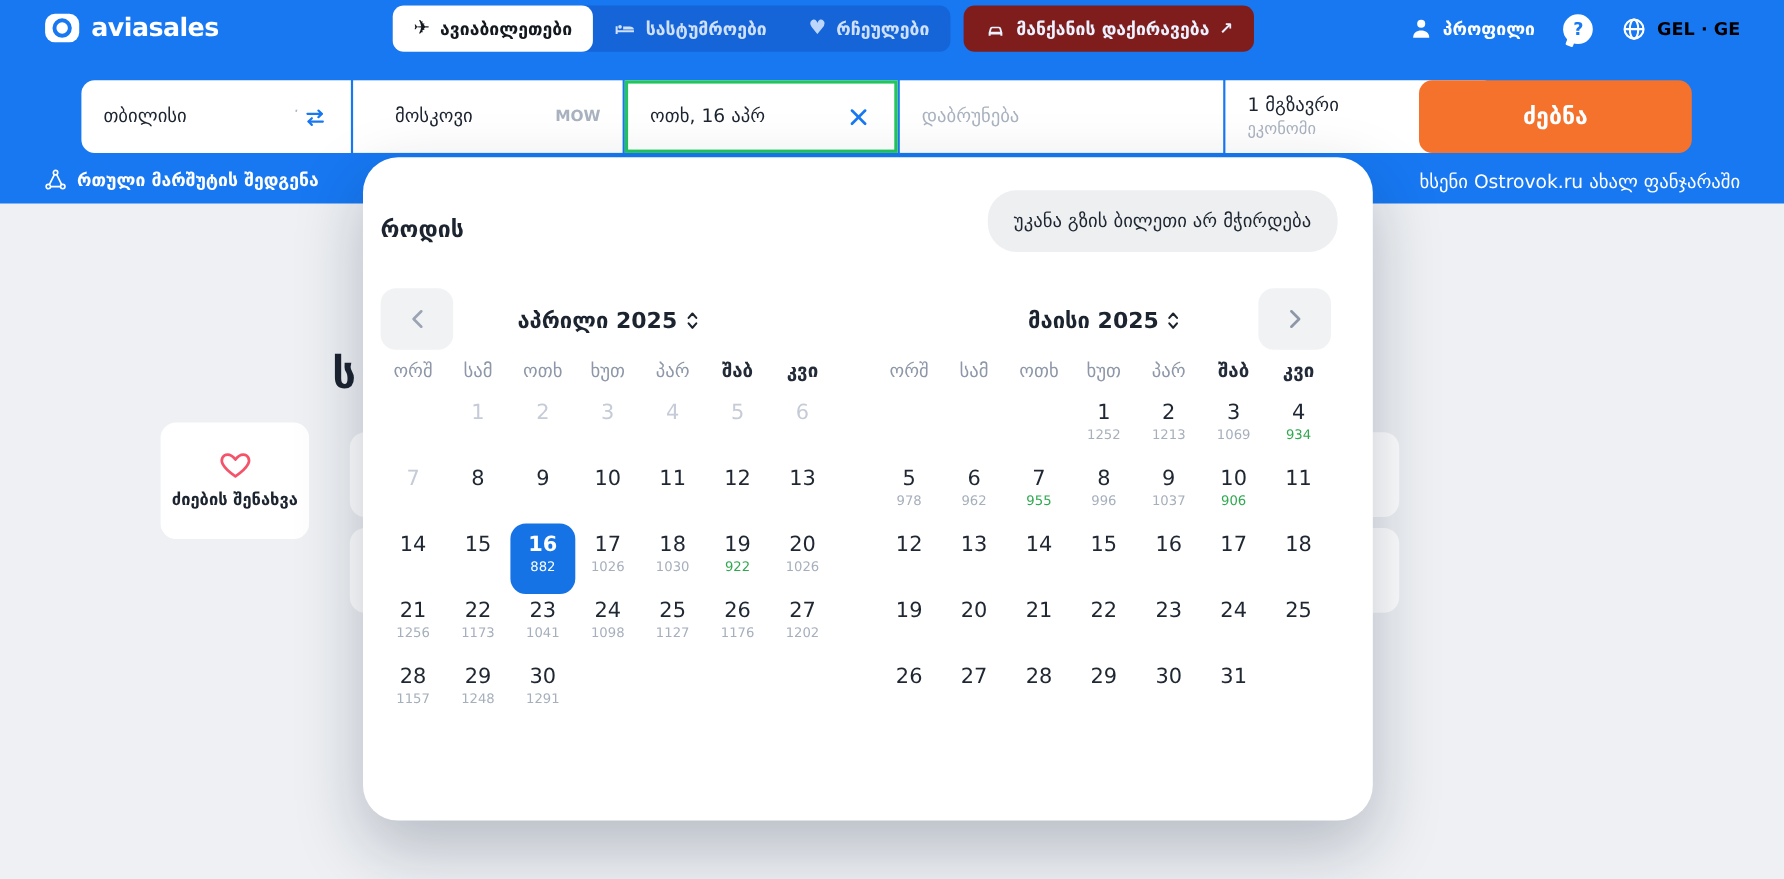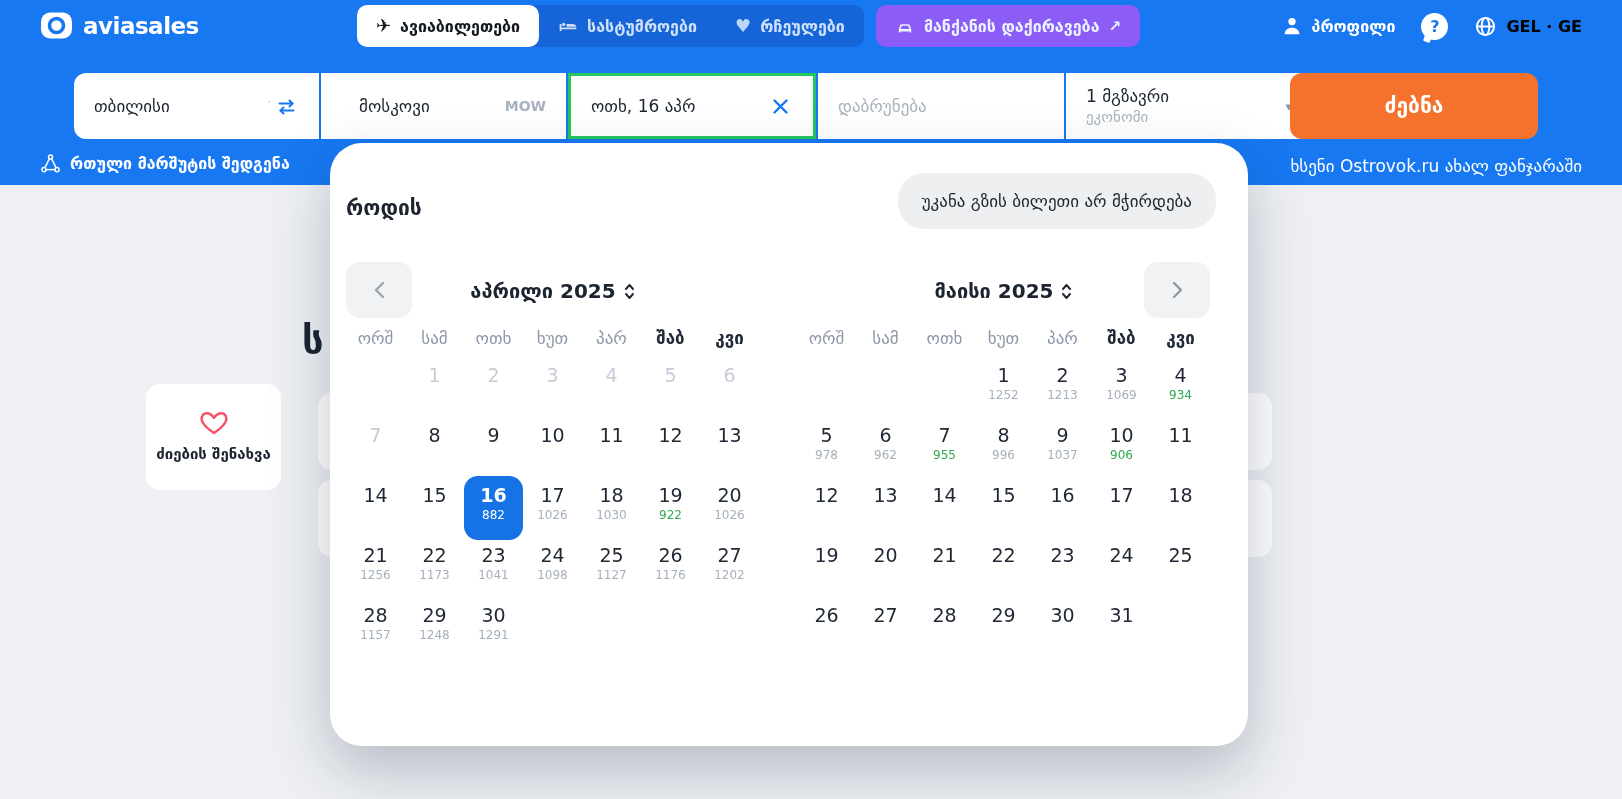--- a/index.html
+++ b/index.html
@@ -12,37 +12,37 @@
   
   .topbar{position:absolute;top:0;left:0;width:1622px;height:185px;background:#1778f2;}
   .header-row{position:absolute;top:0;left:0;right:0;height:52px;display:flex;align-items:center;}
   .brand{position:absolute;left:40px;top:9px;display:flex;align-items:center;gap:10px;cursor:pointer;}
   .brand-name{color:#fff;font-size:23px;font-weight:700;letter-spacing:-0.5px;}
   .tabs{position:absolute;left:357px;top:5px;display:flex;align-items:center;}
   .tab-group{display:flex;align-items:stretch;background:#1565d8;border-radius:10px;}
   .tab{display:flex;align-items:center;gap:9px;height:42px;padding:0 19px;border-radius:10px;
        font-size:16px;font-weight:700;color:#cfe0fb;cursor:pointer;white-space:nowrap;}
   .tab.active{background:#ffffff;color:#14191f;}
-  .tab.car{background:#8b5cf6;color:#eaf2ff;margin-left:12px;}
+  .tab.car{background:#7f1d1d;color:#eaf2ff;margin-left:12px;}
   .tab .glyph{font-size:18px;line-height:1;}
   .hdr-right{position:absolute;right:40px;top:0;height:52px;display:flex;align-items:center;gap:26px;}
   .profile{display:flex;align-items:center;gap:9px;color:#fff;font-size:16px;font-weight:700;cursor:pointer;}
   .help-bubble{width:27px;height:27px;background:#fff;border-radius:50%;display:flex;align-items:center;justify-content:center;
        color:#1778f2;font-weight:700;font-size:16px;cursor:pointer;position:relative;}
   .help-bubble::after{content:"";position:absolute;left:3px;bottom:-2px;width:7px;height:7px;background:#fff;
        transform:rotate(20deg);border-radius:1px;}
   .locale{display:flex;align-items:center;gap:9px;color:#000000;font-size:16px;font-weight:700;cursor:pointer;}
 
   
   .search-row{position:absolute;left:40px;top:73px;width:1238px;height:66px;display:flex;gap:2px;padding-left:34px;}
   .field{background:#fff;flex:0 0 auto;display:flex;align-items:center;padding:0 20px;box-sizing:border-box;position:relative;}
   .field.from{width:245px;border-radius:12px 0 0 12px;}
   .field.to{width:245px;}
   .field.depart{width:248px;border:3px solid #22c55e;}
-  .field.return{width:246px;}
+  .field.return{width:294px;}
   .field.pax{width:246px;border-radius:0 12px 12px 0;}
   .fval{font-size:17px;color:#1c2430;flex:1;white-space:nowrap;overflow:hidden;}
   .fcode{font-size:14px;color:#a9b2bf;font-weight:700;}
   .placeholder{font-size:17px;color:#a9b2bf;}
   .swap-btn{position:absolute;left:269px;top:89px;width:35px;height:35px;border-radius:50%;background:#fff;
        display:flex;align-items:center;justify-content:center;cursor:pointer;z-index:3;box-shadow:0 0 0 2px rgba(23,120,242,0.0);}
   .clear-x{width:26px;height:26px;display:flex;align-items:center;justify-content:center;cursor:pointer;}
   .pax-lines{display:flex;flex-direction:column;justify-content:center;gap:2px;flex:1;}
   .pax-main{font-size:17px;color:#1c2430;}
   .pax-sub{font-size:15px;color:#a9b2bf;}

